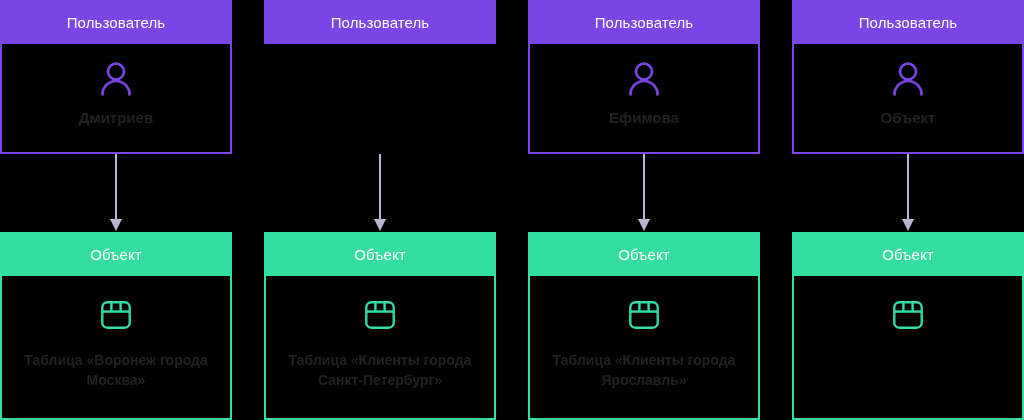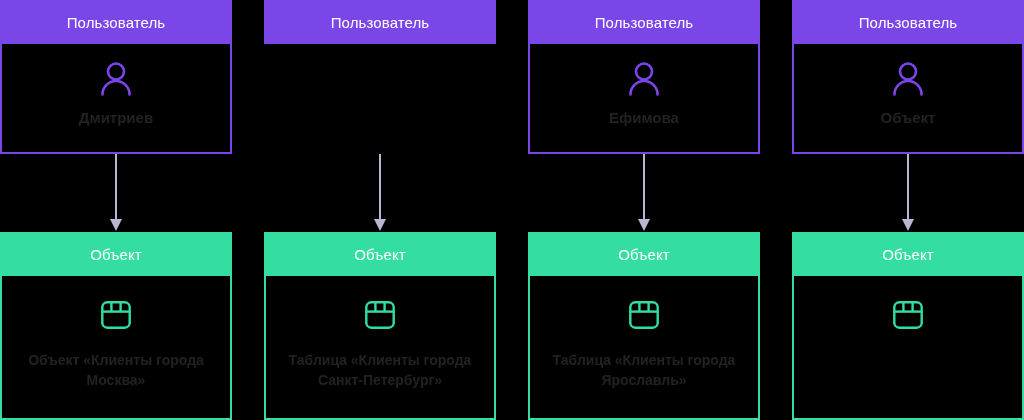--- a/index.html
+++ b/index.html
@@ -165,21 +165,21 @@
       <div class="card-header">
         <span class="card-header-label">Объект</span>
       </div>
       <div class="card-body">
         <svg class="icon-table" viewBox="0 0 34 34">
           <rect x="3.3" y="4.3" width="27.4" height="25.4" rx="5" ry="5" fill="none" stroke="#34dda0" stroke-width="2.4"></rect>
           <line x1="3.3" y1="13.6" x2="30.7" y2="13.6" stroke="#34dda0" stroke-width="2.4"></line>
           <line x1="12.4" y1="4.3" x2="12.4" y2="13.6" stroke="#34dda0" stroke-width="2.4"></line>
           <line x1="21.6" y1="4.3" x2="21.6" y2="13.6" stroke="#34dda0" stroke-width="2.4"></line>
         </svg>
-        <div class="object-name">Объект «Клиенты города Москва»</div>
+        <div class="object-name">Таблица «Воронеж города Москва»</div>
       </div>
     </div>
   </div>
 
   <div class="column" style="left:264px;">
 
     <div class="card card-user">
       <div class="card-header">
         <span class="card-header-label">Пользователь</span>
       </div>

